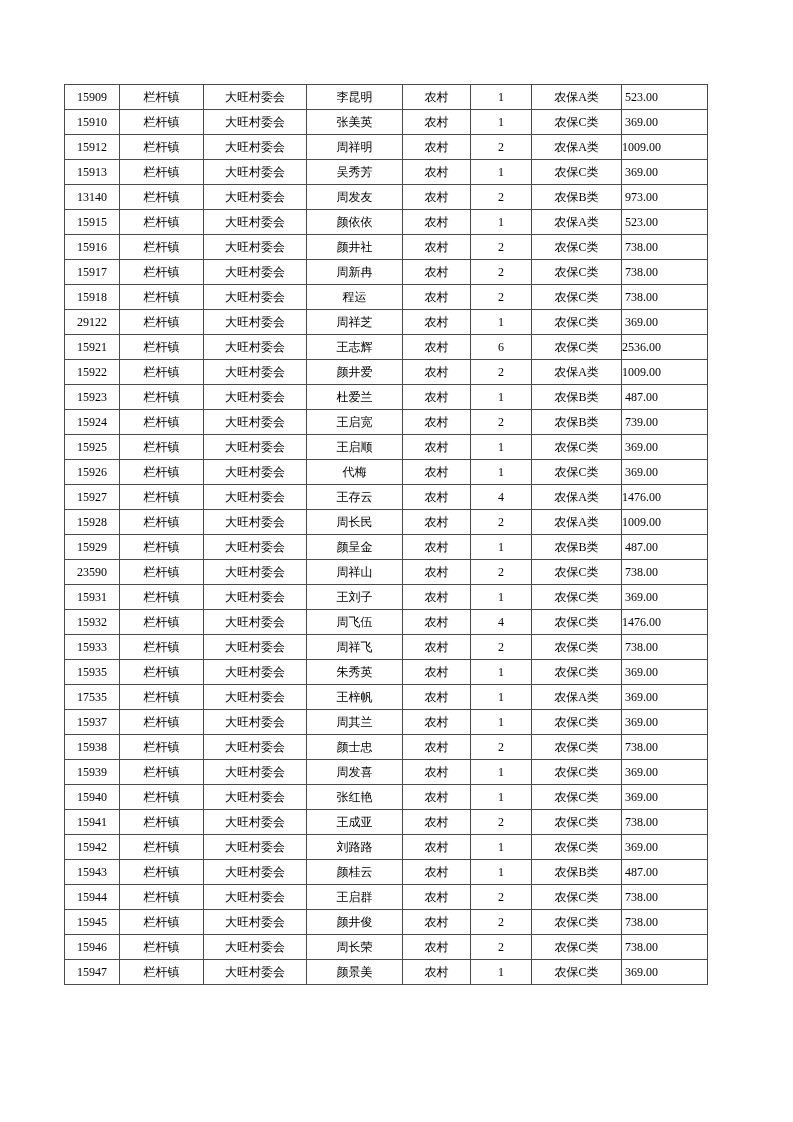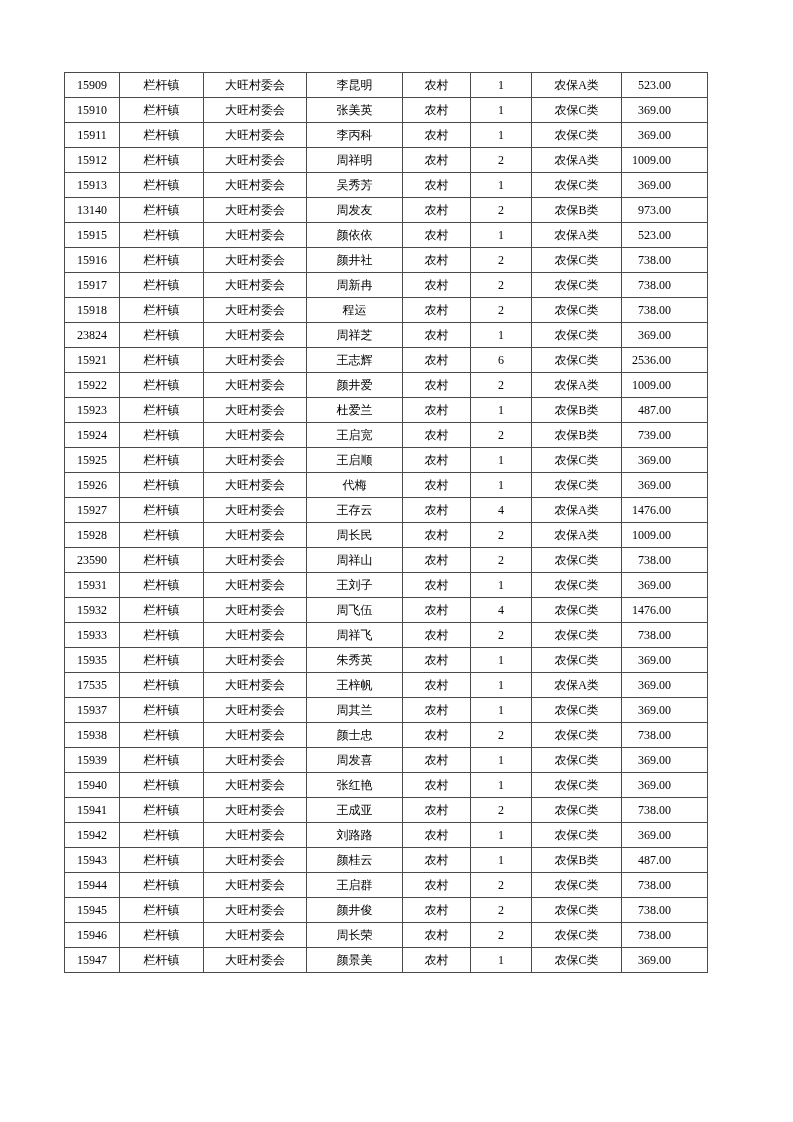--- a/index.html
+++ b/index.html
@@ -12,39 +12,39 @@
     width: 793px;
     height: 1122px;
     background: #ffffff;
     overflow: hidden;
     font-family: "Liberation Serif", "DejaVu Serif", serif;
     color: #000000;
   }
   table.roster {
     position: absolute;
     left: 64px;
-    top: 72px;
+    top: 84px;
     width: 643px;
     border-collapse: collapse;
     table-layout: fixed;
   }
   table.roster td {
     border: 1px solid #4a4a4a;
     height: 24px;
     font-size: 12px;
     line-height: 24px;
     text-align: center;
     vertical-align: middle;
     white-space: nowrap;
     overflow: hidden;
     padding: 0;
   }
   table.roster td.amount {
     text-align: right;
-    padding-right: 36px;
+    padding-right: 49px;
   }
   col.c-id       { width: 55px; }
   col.c-town     { width: 84px; }
   col.c-village  { width: 103px; }
   col.c-name     { width: 96px; }
   col.c-type     { width: 68px; }
   col.c-count    { width: 61px; }
   col.c-category { width: 90px; }
   col.c-amount   { width: 86px; }
 </style>
@@ -78,30 +78,20 @@
           <td>15910</td>
           <td>栏杆镇</td>
           <td>大旺村委会</td>
           <td>张美英</td>
           <td>农村</td>
           <td>1</td>
           <td>农保C类</td>
           <td class="amount">369.00</td>
         </tr>
         <tr>
-          <td>15911</td>
-          <td>栏杆镇</td>
-          <td>大旺村委会</td>
-          <td>李丙科</td>
-          <td>农村</td>
-          <td>1</td>
-          <td>农保C类</td>
-          <td class="amount">369.00</td>
-        </tr>
-        <tr>
           <td>15912</td>
           <td>栏杆镇</td>
           <td>大旺村委会</td>
           <td>周祥明</td>
           <td>农村</td>
           <td>2</td>
           <td>农保A类</td>
           <td class="amount">1009.00</td>
         </tr>
         <tr>
@@ -158,21 +148,21 @@
           <td>15918</td>
           <td>栏杆镇</td>
           <td>大旺村委会</td>
           <td>程运</td>
           <td>农村</td>
           <td>2</td>
           <td>农保C类</td>
           <td class="amount">738.00</td>
         </tr>
         <tr>
-          <td>23824</td>
+          <td>29122</td>
           <td>栏杆镇</td>
           <td>大旺村委会</td>
           <td>周祥芝</td>
           <td>农村</td>
           <td>1</td>
           <td>农保C类</td>
           <td class="amount">369.00</td>
         </tr>
         <tr>
           <td>15921</td>
@@ -246,20 +236,30 @@
         </tr>
         <tr>
           <td>15928</td>
           <td>栏杆镇</td>
           <td>大旺村委会</td>
           <td>周长民</td>
           <td>农村</td>
           <td>2</td>
           <td>农保A类</td>
           <td class="amount">1009.00</td>
+        </tr>
+        <tr>
+          <td>15929</td>
+          <td>栏杆镇</td>
+          <td>大旺村委会</td>
+          <td>颜呈金</td>
+          <td>农村</td>
+          <td>1</td>
+          <td>农保B类</td>
+          <td class="amount">487.00</td>
         </tr>
         <tr>
           <td>23590</td>
           <td>栏杆镇</td>
           <td>大旺村委会</td>
           <td>周祥山</td>
           <td>农村</td>
           <td>2</td>
           <td>农保C类</td>
           <td class="amount">738.00</td>

